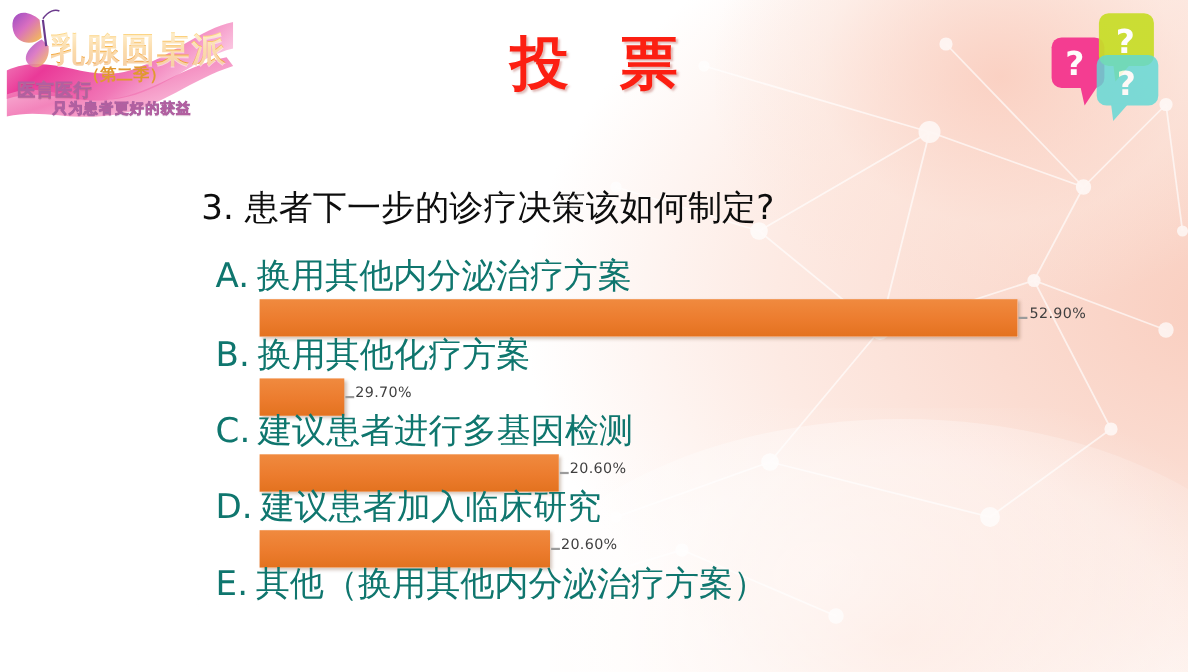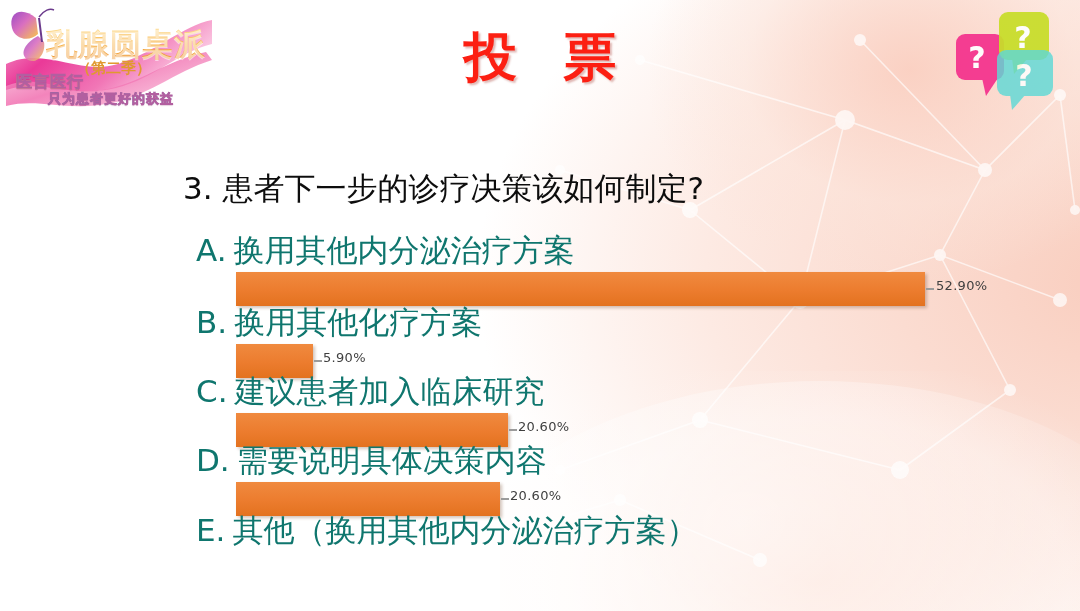--- a/index.html
+++ b/index.html
@@ -304,35 +304,35 @@
       <div class="bar-tick" style="left:926px; top:58px;"></div>
       <div class="bar-label" style="left:936px; top:48px;">52.90%</div>
     </div>
 
     <div class="opt-row" style="top:134px;">
       <div class="opt-text">
         <span class="opt-letter">B.</span><span>换用其他化疗方案</span>
       </div>
       <div class="bar" style="top:42px; width:77px;"></div>
       <div class="bar-tick" style="left:314px; top:58px;"></div>
-      <div class="bar-label" style="left:323px; top:48px;">5.90%</div>
+      <div class="bar-label" style="left:323px; top:48px;">29.70%</div>
     </div>
 
     <div class="opt-row" style="top:203px;">
       <div class="opt-text">
-        <span class="opt-letter">C.</span><span>建议患者加入临床研究</span>
+        <span class="opt-letter">C.</span><span>建议患者进行多基因检测</span>
       </div>
       <div class="bar" style="top:42px; width:272px;"></div>
       <div class="bar-tick" style="left:509px; top:58px;"></div>
       <div class="bar-label" style="left:518px; top:48px;">20.60%</div>
     </div>
 
     <div class="opt-row" style="top:272px;">
       <div class="opt-text">
-        <span class="opt-letter">D.</span><span>需要说明具体决策内容</span>
+        <span class="opt-letter">D.</span><span>建议患者加入临床研究</span>
       </div>
       <div class="bar" style="top:42px; width:264px;"></div>
       <div class="bar-tick" style="left:501px; top:58px;"></div>
       <div class="bar-label" style="left:510px; top:48px;">20.60%</div>
     </div>
 
     <div class="opt-row" style="top:342px;">
       <div class="opt-text">
         <span class="opt-letter">E.</span><span>其他（换用其他内分泌治疗方案）</span>
       </div>

